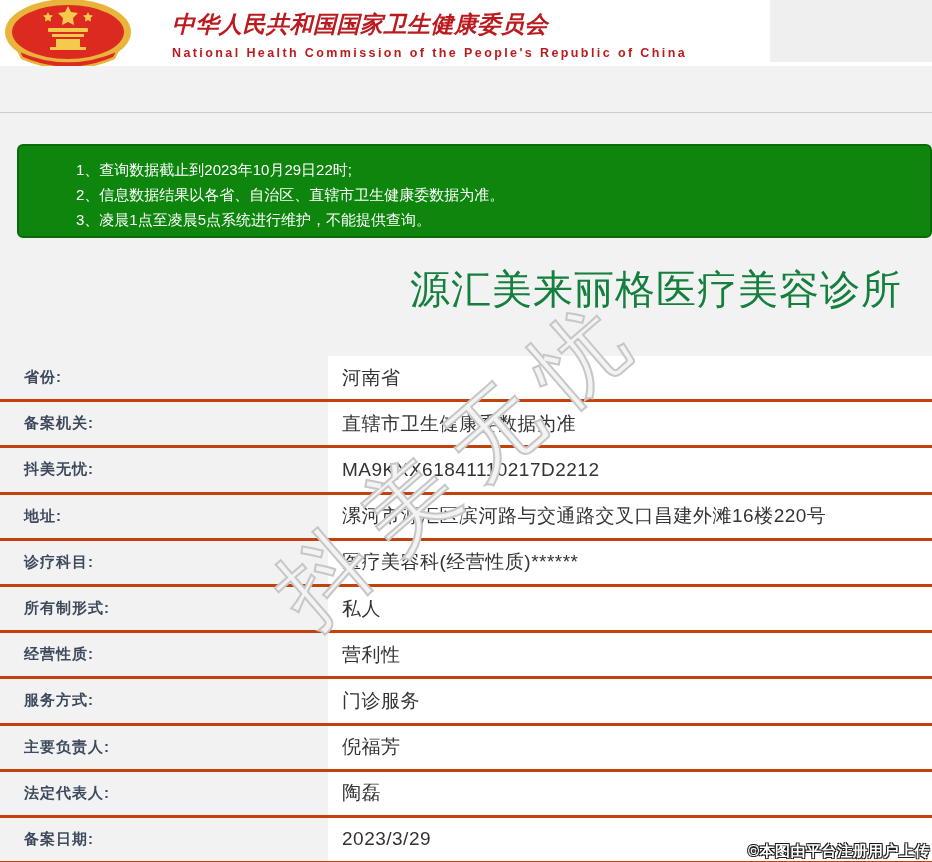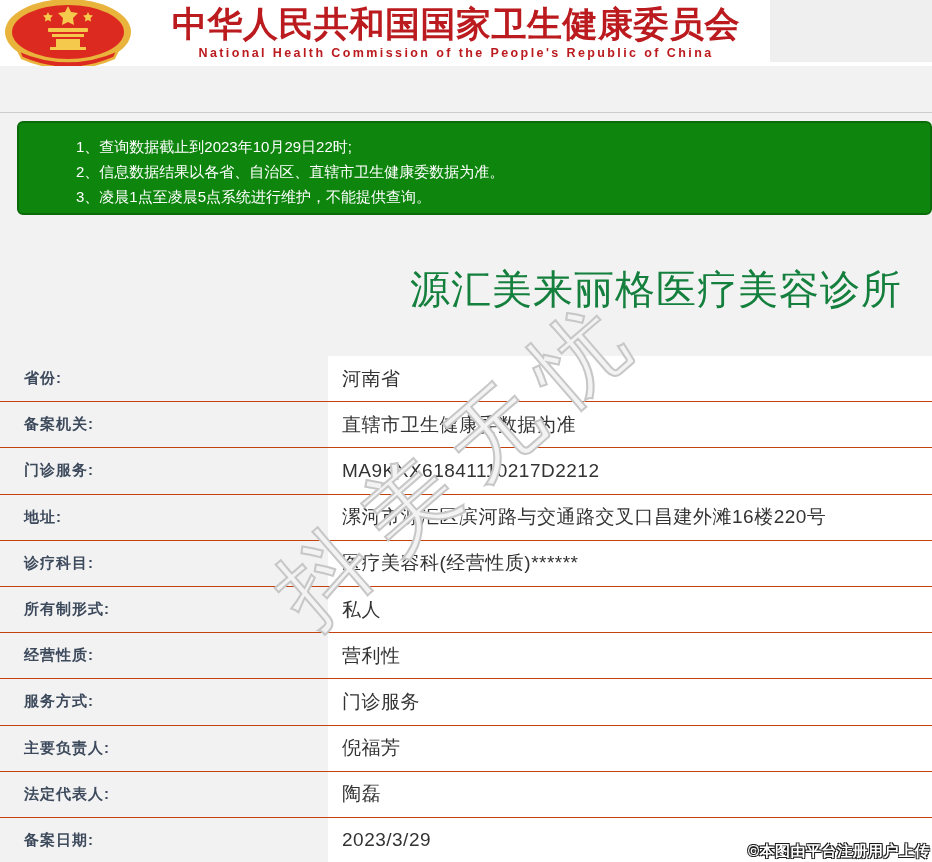--- a/index.html
+++ b/index.html
@@ -7,45 +7,45 @@
   .page{
     position:relative;width:932px;height:862px;background:#f2f2f3;
     overflow:hidden;
   }
   
   .header{position:absolute;left:0;top:0;width:932px;height:66px;background:#ffffff;}
   .header-gray-corner{position:absolute;right:0;top:0;width:162px;height:62px;background:#efeff0;}
   .emblem{position:absolute;left:4px;top:0;}
   .header-titles{position:absolute;left:172px;top:4px;}
   .cn-title{
-    color:#bb1a1e;font-size:35px;font-weight:800;letter-spacing:0.5px;
-    line-height:40px;white-space:nowrap;
+    color:#bb1a1e;font-size:23px;font-weight:800;letter-spacing:0.5px;
+    line-height:40px;white-space:nowrap;font-style:italic;
   }
   .en-title{
     color:#bb1a1e;font-size:12.5px;font-weight:700;letter-spacing:2.4px;
     line-height:16px;white-space:nowrap;margin-top:1px;text-align:center;
   }
   .top-divider{position:absolute;left:0;top:112px;width:932px;height:1px;background:#cccccc;}
   
   .notice-box{
-    position:absolute;left:17px;top:121px;width:915px;height:94px;
+    position:absolute;left:17px;top:144px;width:915px;height:94px;
     background:#0e860e;border:2px solid #0a6b0a;border-radius:6px;
     box-sizing:border-box;padding:11px 0 0 57px;
   }
   .notice-line{color:#ffffff;font-size:15px;line-height:25px;white-space:nowrap;}
   
   .record-title{
     position:absolute;left:410px;top:262px;font-size:40px;color:#15803d;
     font-weight:400;letter-spacing:1px;white-space:nowrap;
   }
   
   .record-table{position:absolute;left:0;top:356px;width:932px;}
   .row{
     display:flex;height:46.2px;box-sizing:border-box;
-    border-bottom:1px solid #c2410c;align-items:stretch;
+    border-bottom:3px solid #c2410c;align-items:stretch;
   }
   .cell-label{
     width:328px;box-sizing:border-box;padding-left:24px;
     display:flex;align-items:center;
     font-size:15px;font-weight:700;color:#3d4a5c;letter-spacing:1px;
   }
   .cell-value{
     flex:1;background:#ffffff;box-sizing:border-box;padding-left:14px;
     display:flex;align-items:center;
     font-size:19px;color:#333333;letter-spacing:0.5px;
@@ -108,21 +108,21 @@
   <div class="record-table">
     <div class="row">
       <div class="cell-label">省份:</div>
       <div class="cell-value">河南省</div>
     </div>
     <div class="row">
       <div class="cell-label">备案机关:</div>
       <div class="cell-value">直辖市卫生健康委数据为准</div>
     </div>
     <div class="row">
-      <div class="cell-label">门诊服务:</div>
+      <div class="cell-label">抖美无忧:</div>
       <div class="cell-value">MA9KXX61841110217D2212</div>
     </div>
     <div class="row">
       <div class="cell-label">地址:</div>
       <div class="cell-value">漯河市源汇区滨河路与交通路交叉口昌建外滩16楼220号</div>
     </div>
     <div class="row">
       <div class="cell-label">诊疗科目:</div>
       <div class="cell-value">医疗美容科(经营性质)******</div>
     </div>

